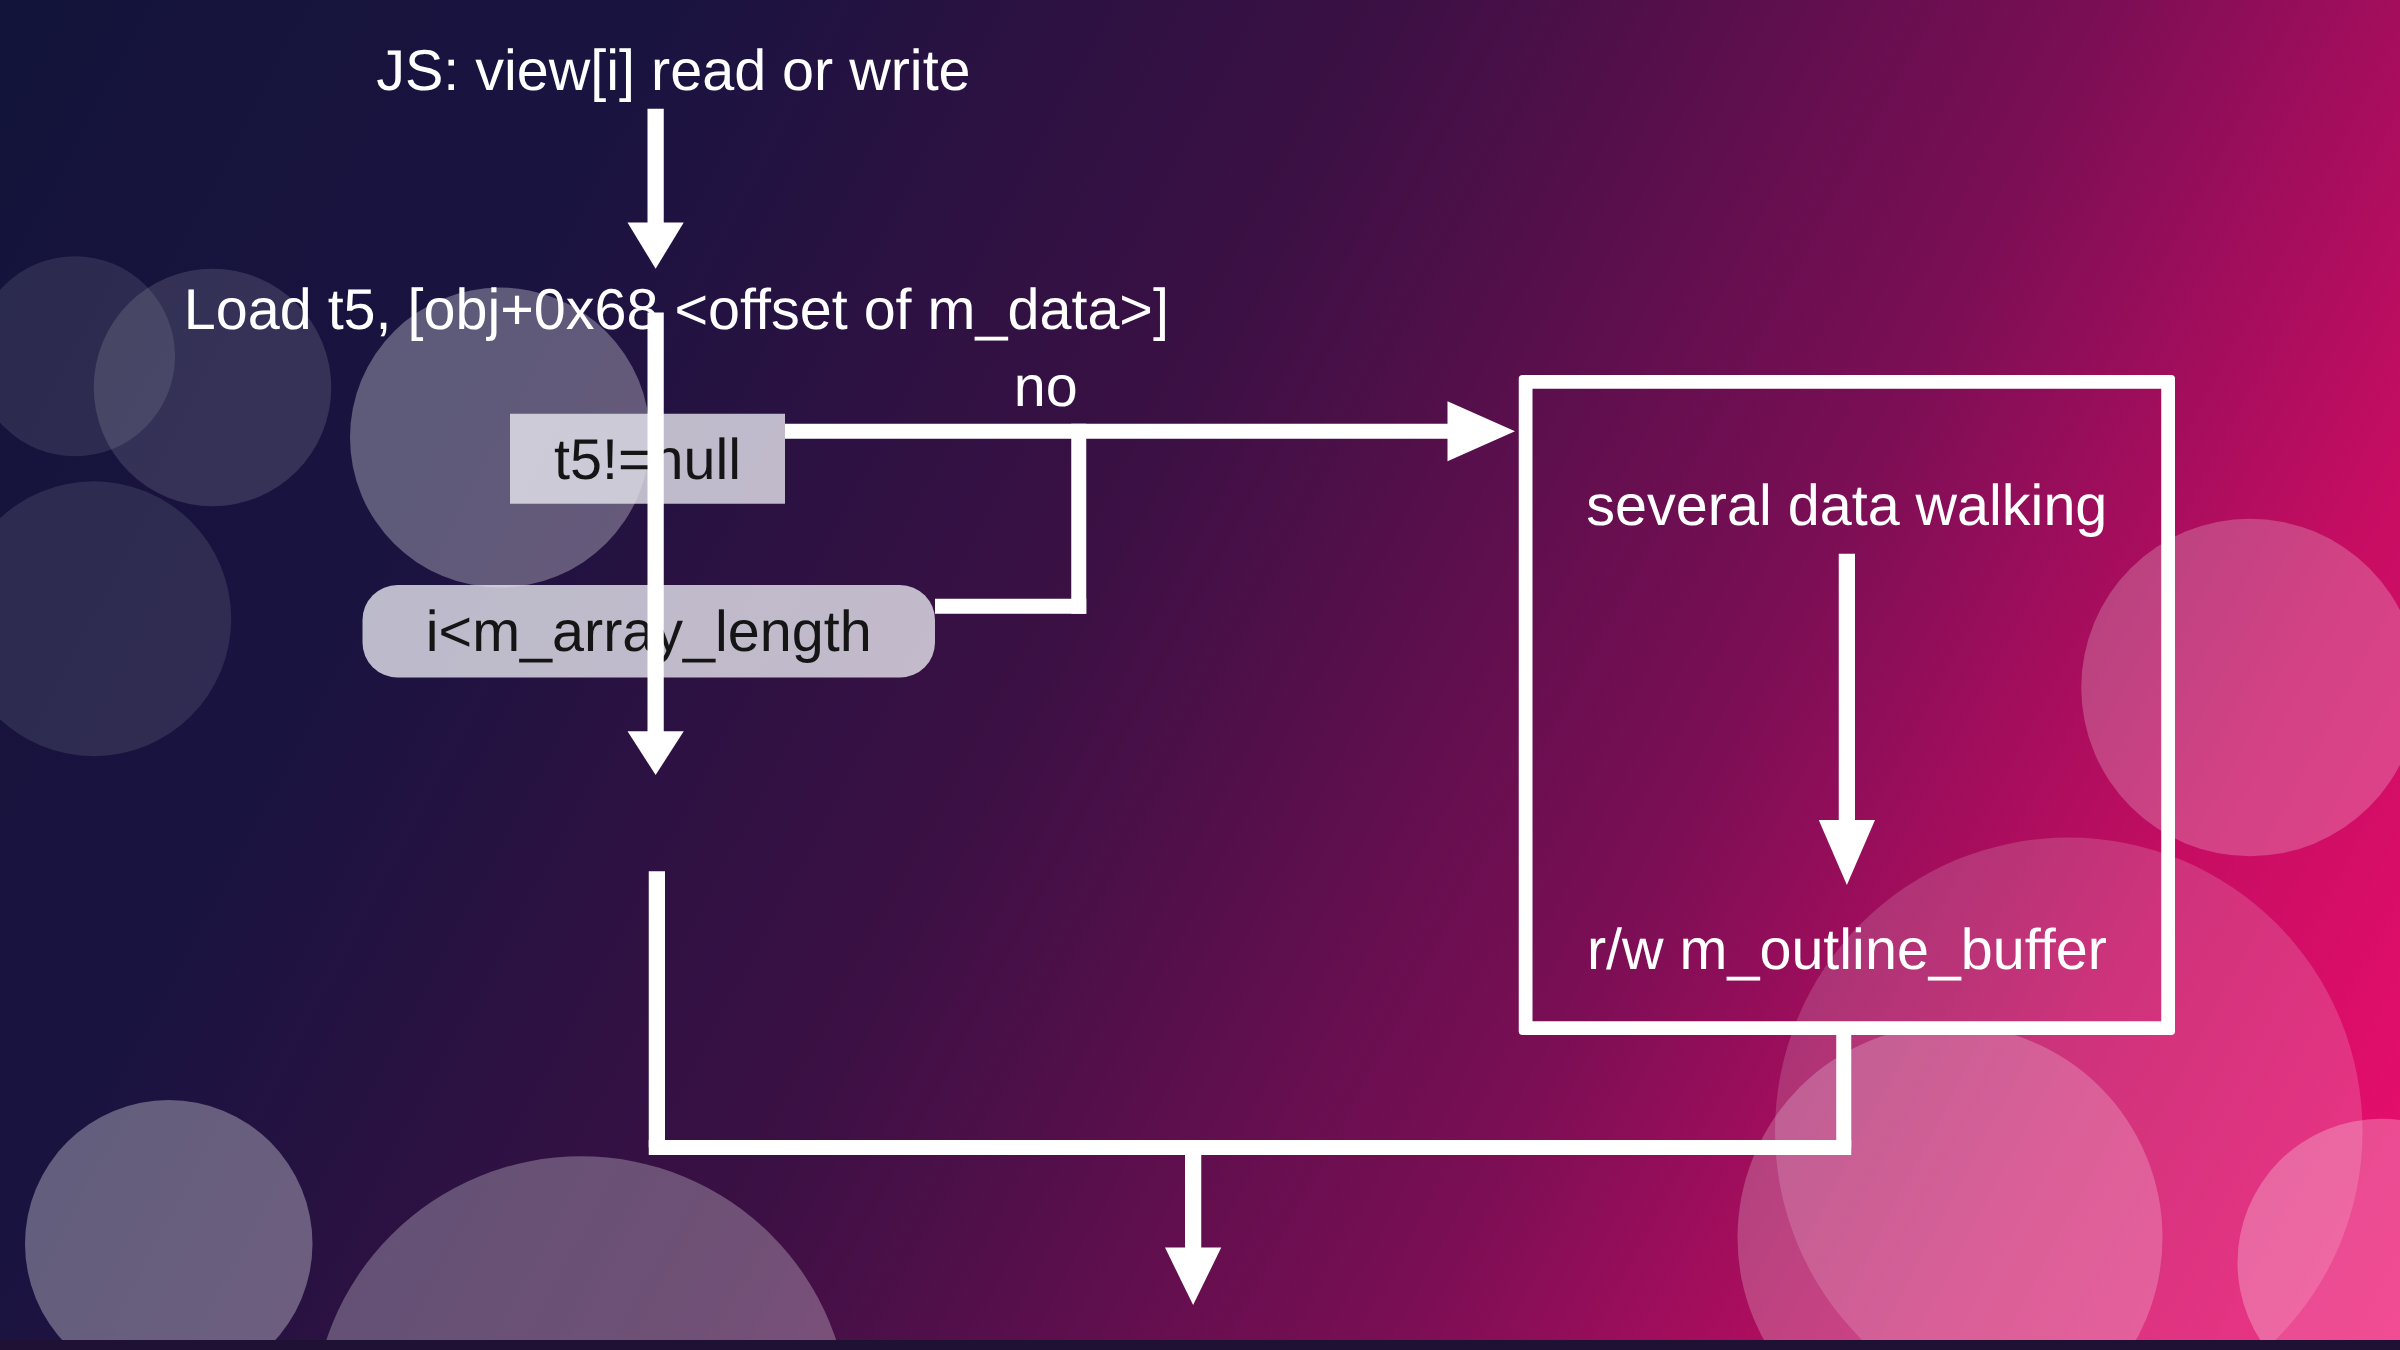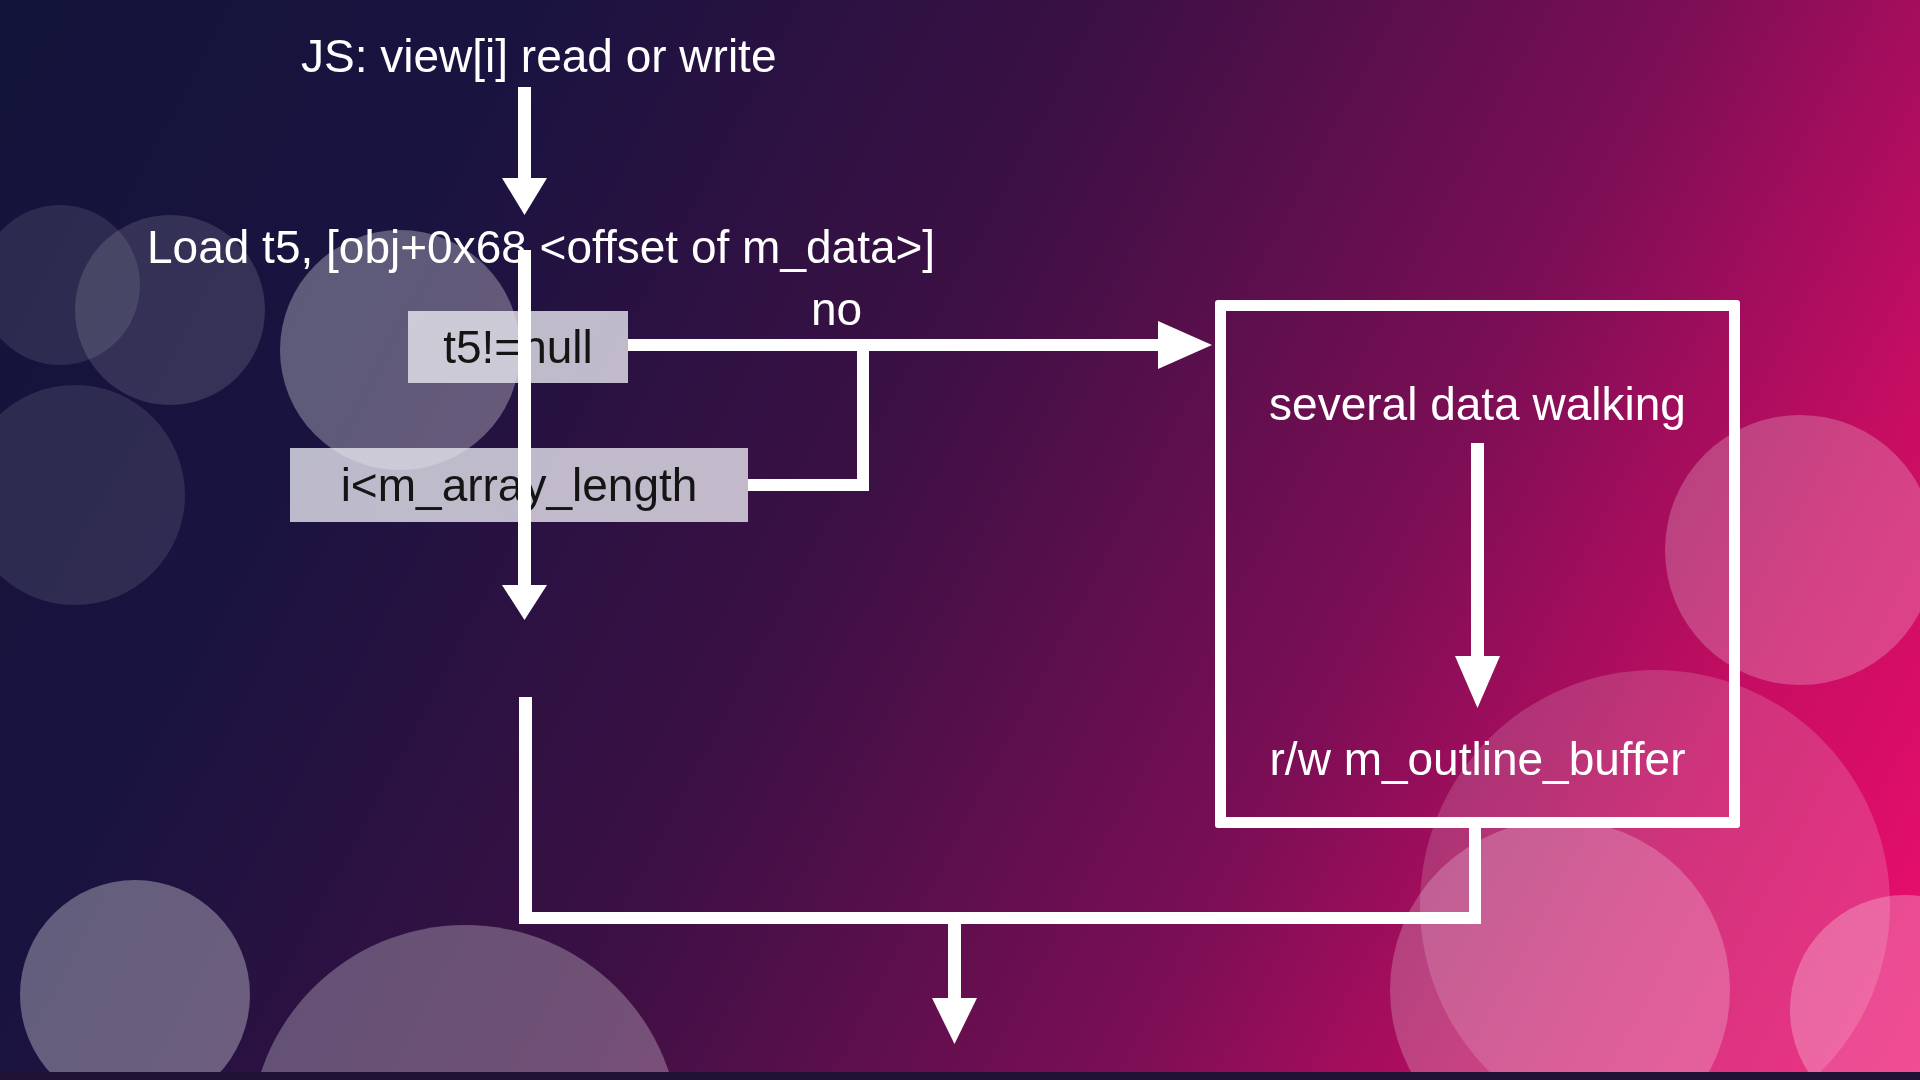--- a/index.html
+++ b/index.html
@@ -34,24 +34,24 @@
   .lbl-no      {left:811px; top:283px;text-align:center;}
   .lbl-slow    {left:1238px;top:242px;}
   .lbl-ls      {left:237px; top:618px;}
   .lbl-step1   {left:1226px;top:378px;width:503px;text-align:center;}
   .lbl-step2   {left:1226px;top:705px;width:503px;text-align:center;margin-top:28px;}
 
   
   .cond{
     position:absolute;background:rgba(235,234,242,.78);
     display:flex;align-items:center;justify-content:center;
-    color:#151515;font-size:46px;white-space:nowrap;
+    color:#151515;font-size:46px;white-space:nowrap;margin-top:20px;
   }
   .cond-t5 {left:408px;top:311px;width:220px;height:72px;}
-  .cond-len{left:290px;top:448px;width:458px;height:74px;}
+  .cond-len{left:290px;top:448px;width:458px;height:74px;border-radius:28px;}
 
   
   .slowbox{
     position:absolute;left:1215px;top:300px;width:525px;height:528px;
     border:11px solid #fff;border-radius:3px;box-sizing:border-box;background:transparent;
   }
 
   .connectors{position:absolute;left:0;top:0;}
   .footer-strip{position:absolute;left:0;top:1072px;width:1920px;height:8px;background:#1e1134;}
 </style>

